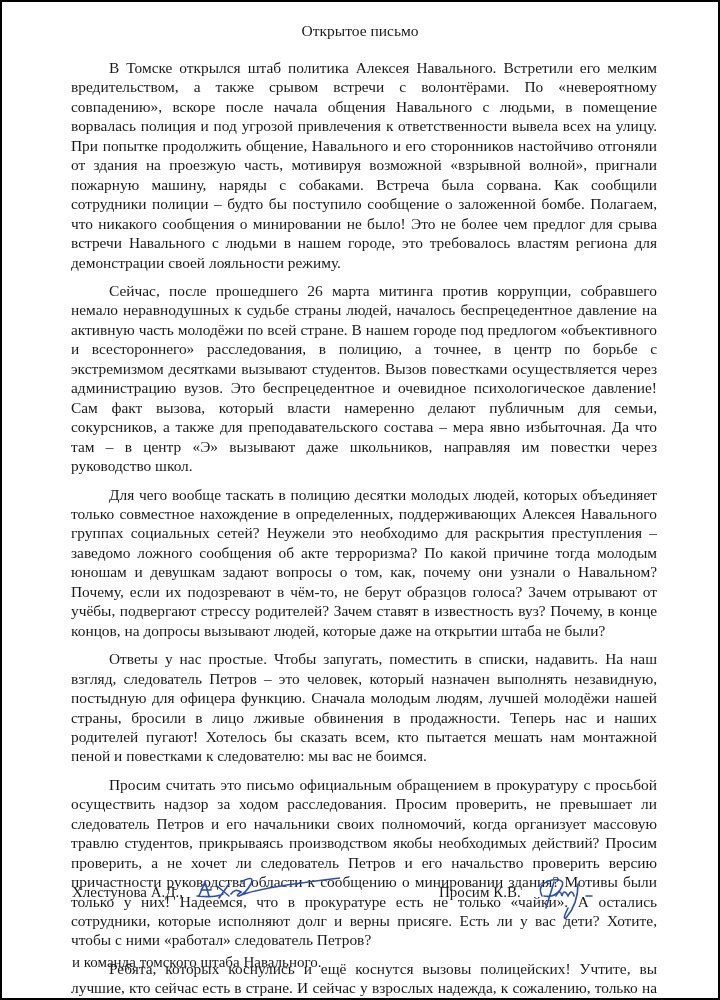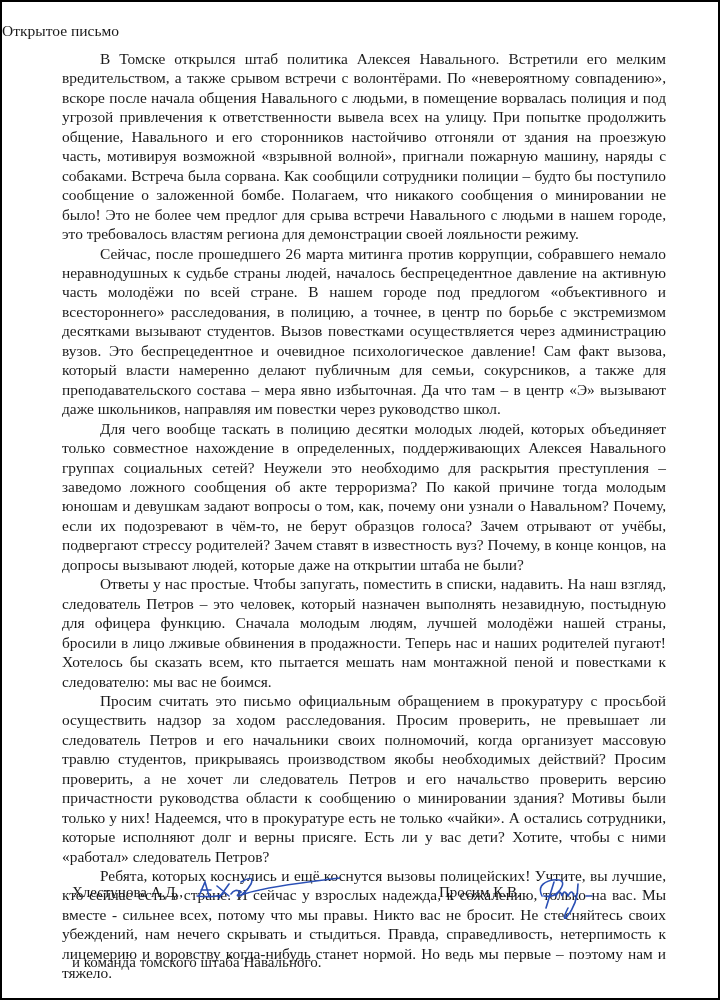--- a/index.html
+++ b/index.html
@@ -6,28 +6,28 @@
   body { width:720px; height:1000px; background:#fff; overflow:hidden; }
   .page {
     position:relative; box-sizing:border-box;
     width:720px; height:1000px;
     border:2px solid #000; background:#fff;
     font-family:"Liberation Serif", "DejaVu Serif", serif;
     color:#1a1a1a;
   }
   .title {
     position:absolute; top:20px; left:0; right:0;
-    font-size:15.5px;
+    text-align:center; font-size:15.5px;
   }
   .body-text {
     position:absolute; top:47px; left:60px; width:604px;
     font-size:15.4px; line-height:19.45px;
     text-align:justify;
   }
-  .body-text p { margin:0; text-indent:38px; }
+  .body-text p { margin:9px; text-indent:38px; }
   .sig-row {
     position:absolute; top:882px; font-size:15px;text-align:right;
   }
   .sig-left { left:70px; }
   .sig-right { left:437px; }
   .team {
     position:absolute; top:952px; left:70px; font-size:15px;
   }
   .sig-svg { position:absolute; }
 </style>

